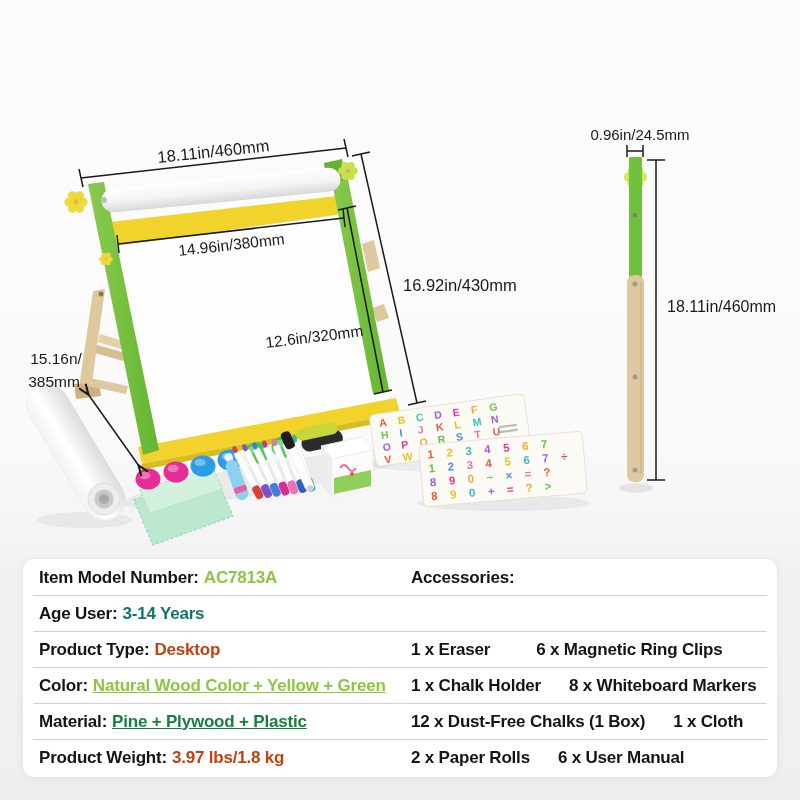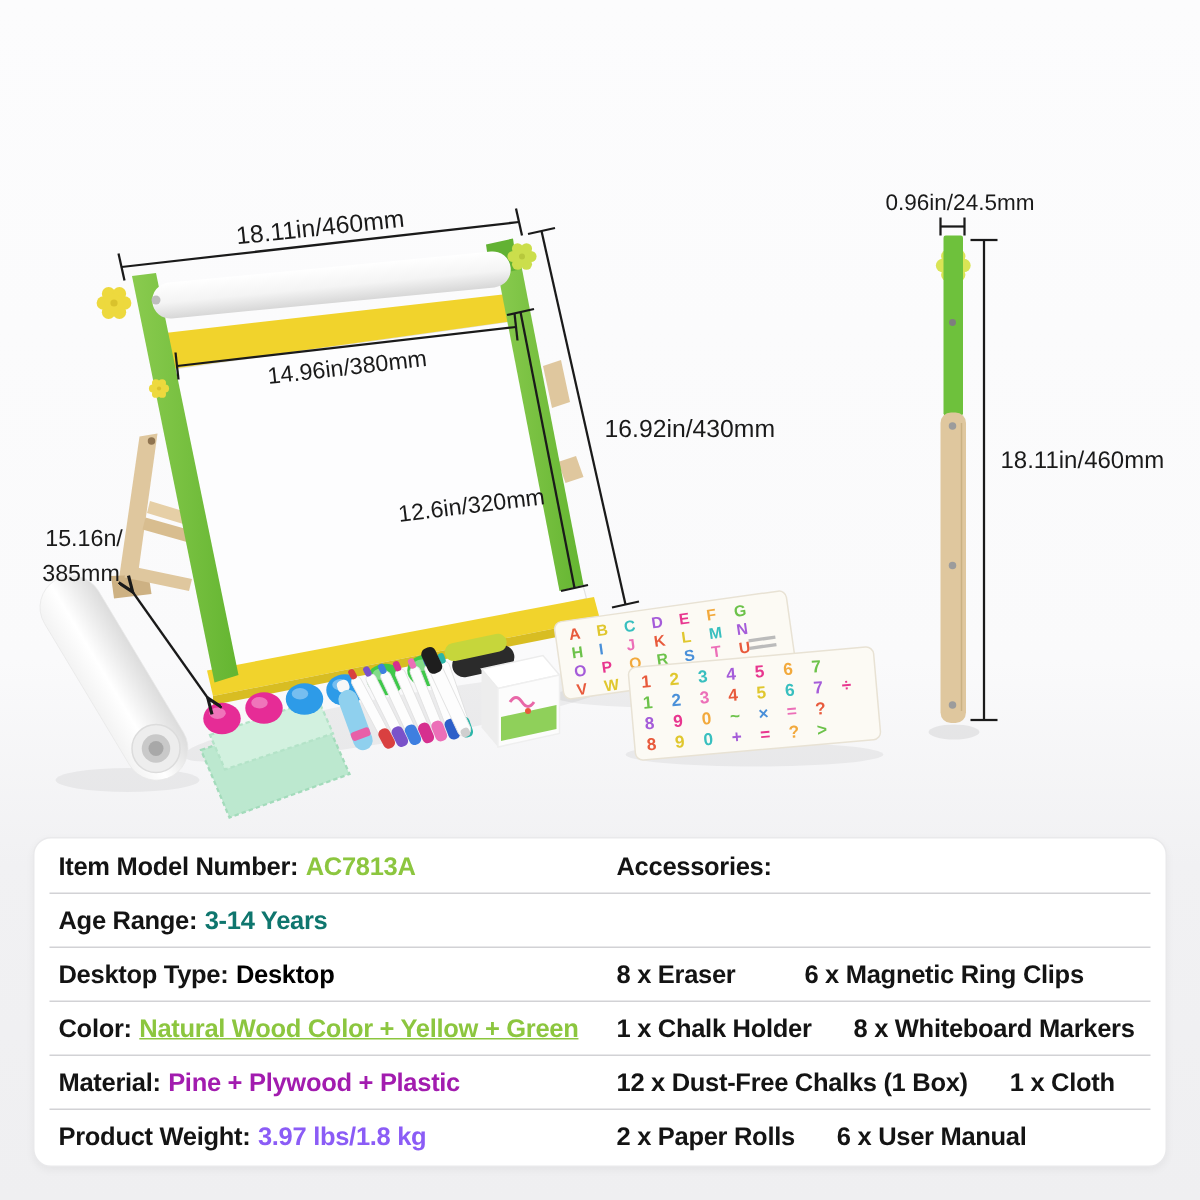--- a/index.html
+++ b/index.html
@@ -300,33 +300,33 @@
   <text class="ml" x="640" y="140" font-size="15" text-anchor="middle">0.96in/24.5mm</text>
   <text class="ml" x="667" y="312" font-size="16">18.11in/460mm</text>
 </svg>
 
 <div class="spec-card">
   <div class="row">
     <div class="cell"><span>Item Model Number:</span><span class="val" style="color: rgb(140, 198, 63);">AC7813A</span></div>
     <div class="cell"><span>Accessories:</span></div>
   </div>
   <div class="row">
-    <div class="cell"><span>Age Range:</span><span class="val" style="color: #0f766e;">3-14 Years</span></div>
+    <div class="cell"><span>Age User:</span><span class="val" style="color: #0f766e;">3-14 Years</span></div>
   </div>
   <div class="row gap-wide">
-    <div class="cell"><span>Desktop Type:</span><span class="val" style="color: #000000;">Desktop</span></div>
-    <div class="cell"><span>8 x Eraser</span><span class="acc-b">6 x Magnetic Ring Clips</span></div>
+    <div class="cell"><span>Product Type:</span><span class="val" style="color: #c2410c;">Desktop</span></div>
+    <div class="cell"><span>1 x Eraser</span><span class="acc-b">6 x Magnetic Ring Clips</span></div>
   </div>
   <div class="row">
     <div class="cell"><span>Color:</span><span class="val" style="color: rgb(140, 198, 63); text-decoration: underline;">Natural Wood Color + Yellow + Green</span></div>
     <div class="cell"><span>1 x Chalk Holder</span><span class="acc-b">8 x Whiteboard Markers</span></div>
   </div>
   <div class="row">
-    <div class="cell"><span>Material:</span><span class="val" style="color: #a21caf;">Pine + Plywood + Plastic</span></div>
+    <div class="cell"><span>Material:</span><span class="val" style="color: #15803d; text-decoration: underline;">Pine + Plywood + Plastic</span></div>
     <div class="cell"><span>12 x Dust-Free Chalks (1 Box)</span><span class="acc-b">1 x Cloth</span></div>
   </div>
   <div class="row">
-    <div class="cell"><span>Product Weight:</span><span class="val" style="color: #8b5cf6;">3.97 lbs/1.8 kg</span></div>
+    <div class="cell"><span>Product Weight:</span><span class="val" style="color: #c2410c;">3.97 lbs/1.8 kg</span></div>
     <div class="cell"><span>2 x Paper Rolls</span><span class="acc-b">6 x User Manual</span></div>
   </div>
 </div>
 
 </div>
 
 </body></html>

